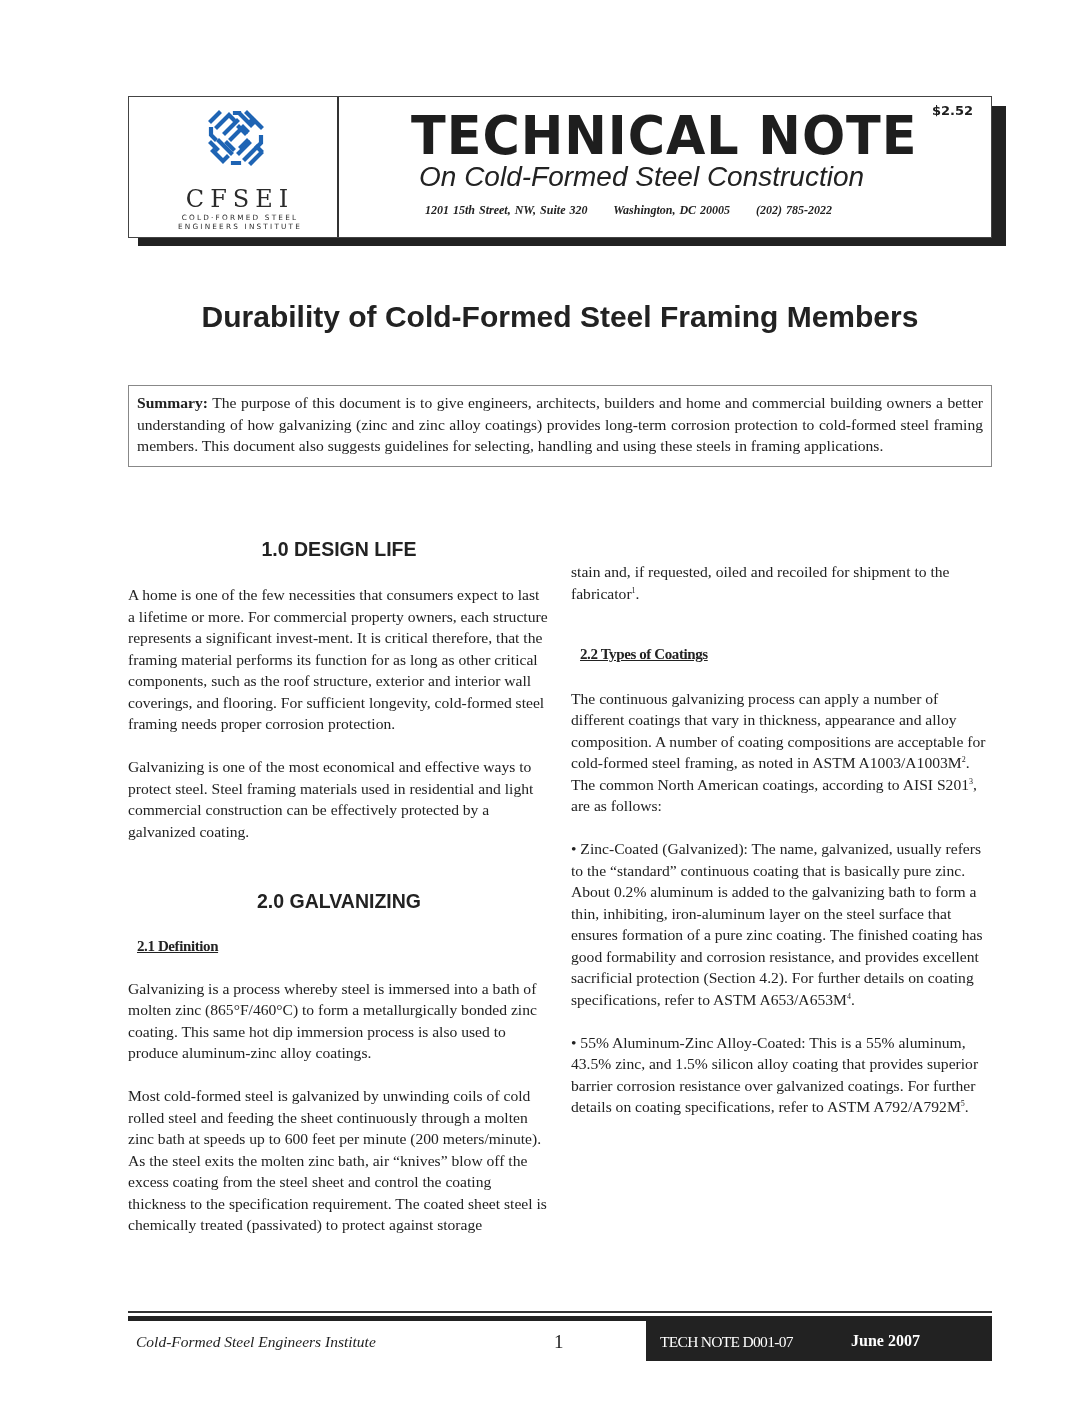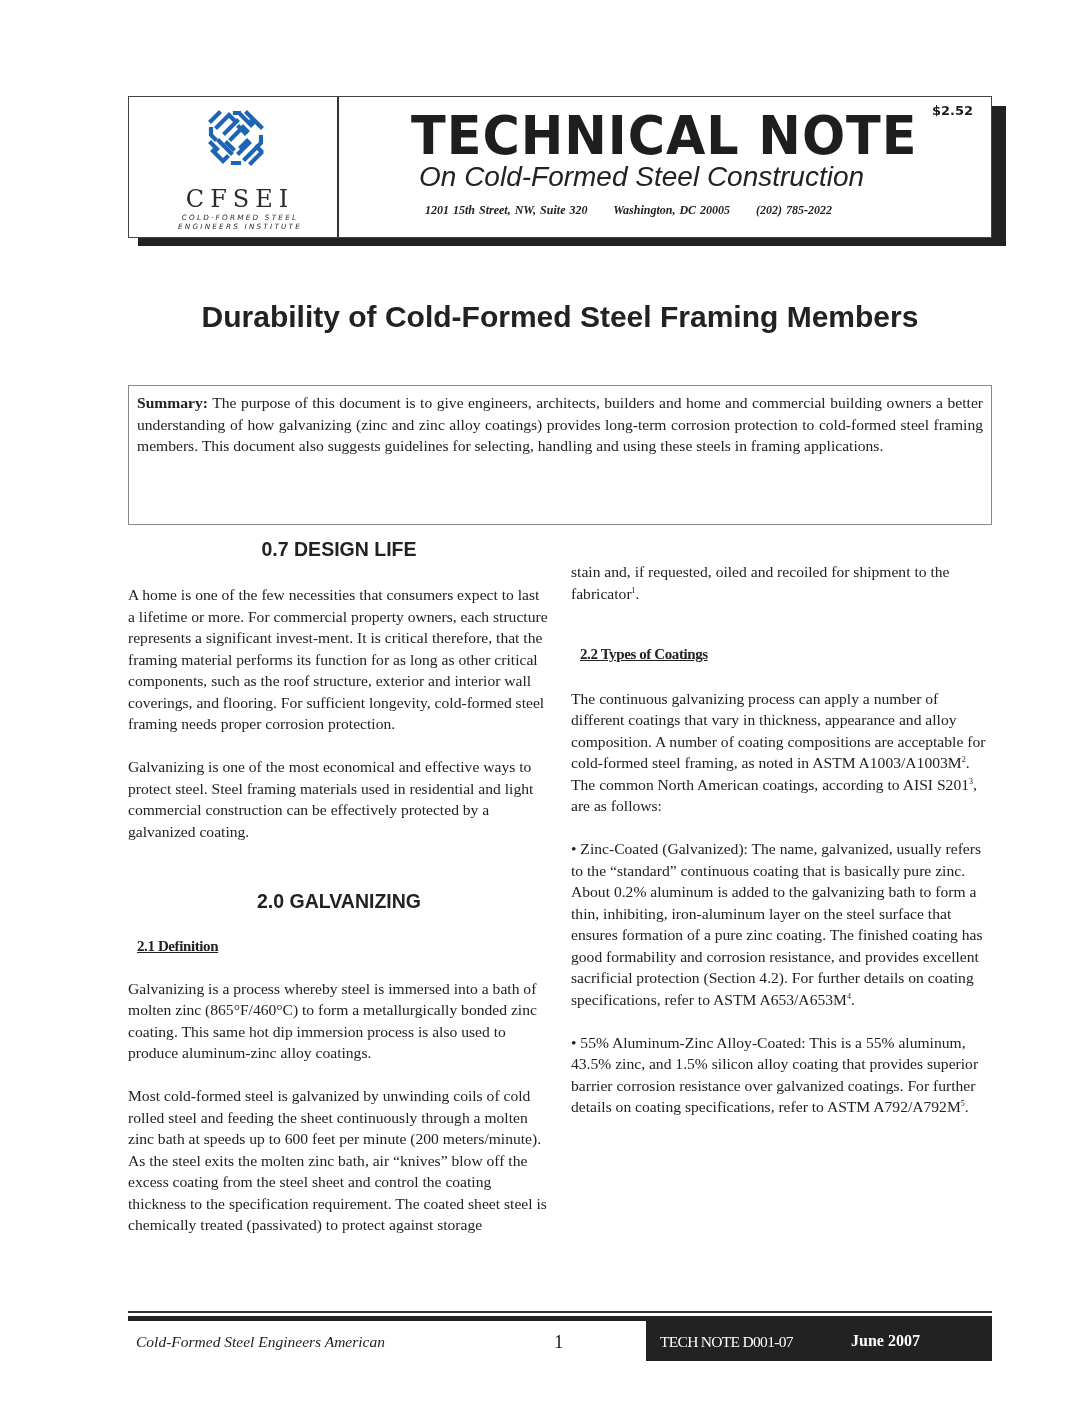--- a/index.html
+++ b/index.html
@@ -21,21 +21,21 @@
     }
     .logo-mark { position: absolute; left: 76px; top: 10px; width: 62px; height: 62px; }
     .logo-letters {
       position: absolute; left: 0; width: 100%; top: 88px; text-align: center;
       font-family: "DejaVu Serif", serif; font-size: 24px; letter-spacing: 6px; color: #2b2b2b;
       padding-left: 14px; box-sizing: border-box;
     }
     .logo-sub {
       position: absolute; left: 0; width: 100%; text-align: center;
       font-family: "DejaVu Sans", sans-serif; font-size: 7.3px; letter-spacing: 2.2px; color: #2b2b2b;
-      padding-left: 14px; box-sizing: border-box; font-style: italic;
+      padding-left: 14px; box-sizing: border-box;
     }
     .logo-sub.l1 { top: 116px; }
     .logo-sub.l2 { top: 125px; }
     .tn-title {
       position: absolute; left: 282px; top: 8px;
       font-family: "DejaVu Sans", sans-serif; font-weight: bold; font-size: 53px;
       letter-spacing: 1px; color: #1e1e1e; transform: scaleX(0.96); transform-origin: left top;
     }
     .price {
       position: absolute; right: 18px; top: 6px;
@@ -53,21 +53,21 @@
     .tn-addr span { margin-right: 22px; }
 
     
     .doc-title {
       position: absolute; left: 0; width: 1120px; top: 300px; text-align: center;
       font-family: "Liberation Sans", sans-serif; font-weight: bold; font-size: 30px; color: #222;
     }
 
     
     .summary {
-      position: absolute; left: 128px; top: 385px; width: 864px; height: 140px;
+      position: absolute; left: 128px; top: 385px; width: 864px; height: 82px;
       border: 1px solid #888; box-sizing: border-box; padding: 6px 8px 0 8px;
       font-size: 15.6px; line-height: 21.5px; text-align: justify; color: #222;
     }
     .summary b { font-weight: bold; }
 
     
     .col { position: absolute; width: 422px; font-size: 15.6px; line-height: 21.5px; color: #222; }
     .col-left { left: 128px; top: 536px; }
     .col-right { left: 571px; top: 561px; }
     .sec-h {
@@ -127,36 +127,36 @@
   </div>
 </div>
 
 <div class="doc-title">Durability of Cold-Formed Steel Framing Members</div>
 
 <div class="summary">
   <b>Summary:</b><span> The purpose of this document is to give engineers, architects, builders and home and commercial building owners a better understanding of how galvanizing (zinc and zinc alloy coatings) provides long-term corrosion protection to cold-formed steel framing members. This document also suggests guidelines for selecting, handling and using these steels in framing applications.</span>
 </div>
 
 <div class="col col-left">
-  <h2 class="sec-h">0.7 DESIGN LIFE</h2>
+  <h2 class="sec-h">1.0 DESIGN LIFE</h2>
   <p style="margin-top:22px;">A home is one of the few necessities that consumers expect to last a lifetime or more. For commercial property owners, each structure represents a significant invest-ment. It is critical therefore, that the framing material performs its function for as long as other critical components, such as the roof structure, exterior and interior wall coverings, and flooring. For sufficient longevity, cold-formed steel framing needs proper corrosion protection.</p>
   <p style="margin-top:21.5px;">Galvanizing is one of the most economical and effective ways to protect steel. Steel framing materials used in residential and light commercial construction can be effectively protected by a galvanized coating.</p>
   <h2 class="sec-h" style="margin-top:46px;">2.0 GALVANIZING</h2>
   <h3 class="sub-h" style="margin-top:22px;">2.1 Definition</h3>
   <p style="margin-top:20px;">Galvanizing is a process whereby steel is immersed into a bath of molten zinc (865°F/460°C) to form a metallurgically bonded zinc coating. This same hot dip immersion process is also used to produce aluminum-zinc alloy coatings.</p>
   <p style="margin-top:21.5px;">Most cold-formed steel is galvanized by unwinding coils of cold rolled steel and feeding the sheet continuously through a molten zinc bath at speeds up to 600 feet per minute (200 meters/minute). As the steel exits the molten zinc bath, air “knives” blow off the excess coating from the steel sheet and control the coating thickness to the specification requirement. The coated sheet steel is chemically treated (passivated) to protect against storage</p>
 </div>
 
 <div class="col col-right">
   <p><span>stain and, if requested, oiled and recoiled for shipment to the fabricator</span><sup>1</sup>.</p>
   <h3 class="sub-h" style="margin-top:40px;">2.2 Types of Coatings</h3>
   <p style="margin-top:22px;"><span>The continuous galvanizing process can apply a number of different coatings that vary in thickness, appearance and alloy composition. A number of coating compositions are acceptable for cold-formed steel framing, as noted in ASTM A1003/A1003M</span><sup>2</sup><span>.  The common North American coatings, according to AISI S201</span><sup>3</sup><span>, are as follows:</span></p>
   <p style="margin-top:21.5px;"><span>• Zinc-Coated (Galvanized): The name, galvanized, usually refers to the “standard” continuous coating that is basically pure zinc. About 0.2% aluminum is added to the galvanizing bath to form a thin, inhibiting, iron-aluminum layer on the steel surface that ensures formation of a pure zinc coating. The finished coating has good formability and corrosion resistance, and provides excellent sacrificial protection (Section 4.2). For further details on coating specifications, refer to ASTM A653/A653M</span><sup>4</sup>.</p>
   <p style="margin-top:21.5px;"><span>• 55% Aluminum-Zinc Alloy-Coated: This is a 55% aluminum, 43.5% zinc, and 1.5% silicon alloy coating that provides superior barrier corrosion resistance over galvanized coatings. For further details on coating specifications, refer to ASTM A792/A792M</span><sup>5</sup>.</p>
 </div>
 
 <div class="foot-thin"></div>
 <div class="foot-thick"></div>
 <div class="foot-dark"></div>
-<div class="foot-org">Cold-Formed Steel Engineers American</div>
+<div class="foot-org">Cold-Formed Steel Engineers Institute</div>
 <div class="foot-page">1</div>
 <div class="foot-note">TECH NOTE D001-07</div>
 <div class="foot-date">June 2007</div>
 
 </body></html>

